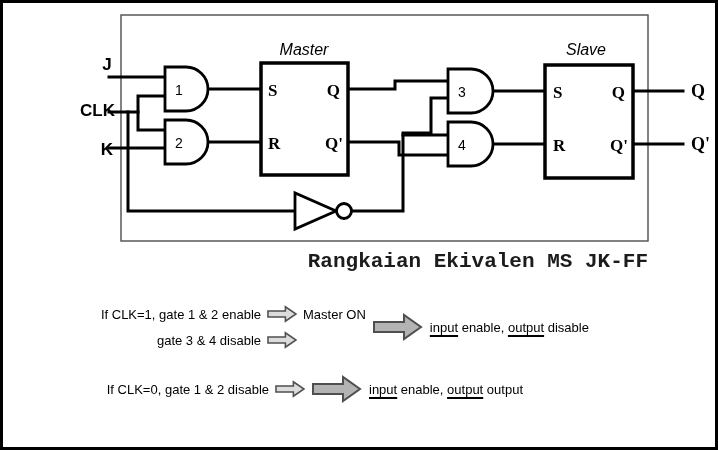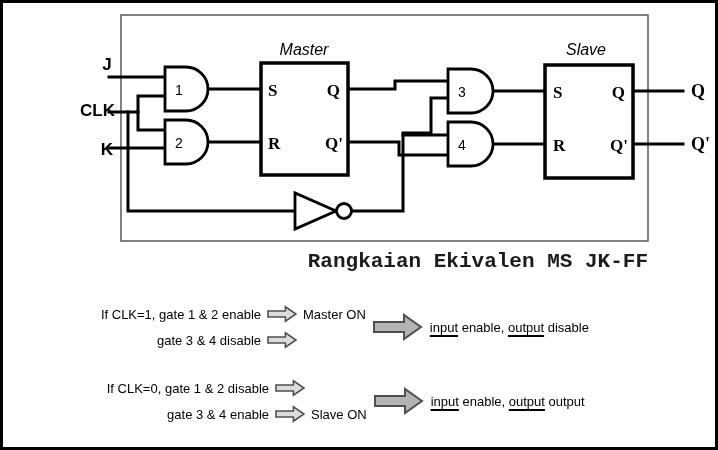--- a/index.html
+++ b/index.html
@@ -117,27 +117,20 @@
   </div>
 
   <div class="note" style="top:372px;left:16px;">
     <div class="lines">
       <div class="nline">
         <span class="cond">If CLK=0, gate 1 &amp; 2 disable</span>
         <svg class="smallarrow" width="30" height="18" viewBox="0 0 31 18">
           <polygon points="1,6 19,6 19,1.5 30,9 19,16.5 19,12 1,12"></polygon>
         </svg>
       </div>
-      <div class="nline">
-        <span class="cond">gate 3 &amp; 4 enable</span>
-        <svg class="smallarrow" width="30" height="18" viewBox="0 0 31 18">
-          <polygon points="1,6 19,6 19,1.5 30,9 19,16.5 19,12 1,12"></polygon>
-        </svg>
-        <span class="res">Slave ON</span>
-      </div>
     </div>
     <svg class="bigarrow" width="50" height="28" viewBox="0 0 50 28">
       <polygon points="1,9 31,9 31,2 48,14 31,26 31,19 1,19"></polygon>
     </svg>
     <div class="summary"><span class="u">input</span><span> enable, </span><span class="u">output</span><span> output</span></div>
   </div>
 
 </div>
 
 </body></html>

